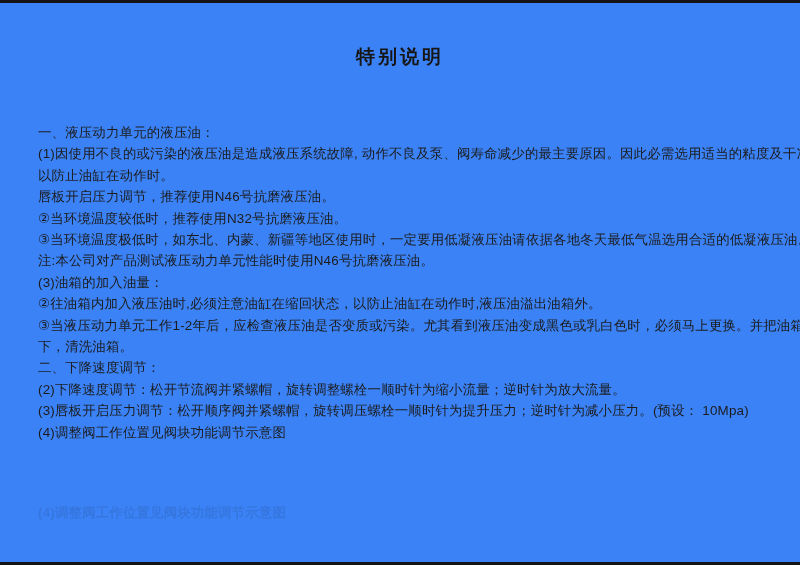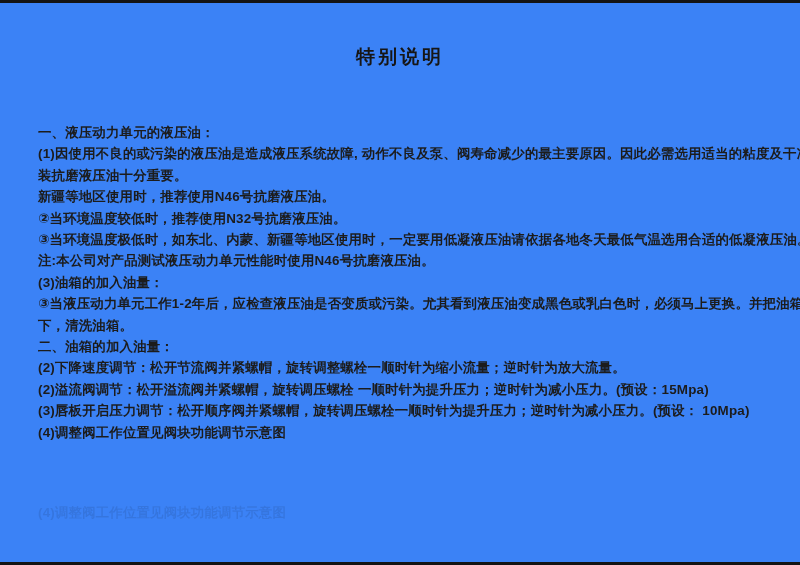--- a/index.html
+++ b/index.html
@@ -37,21 +37,21 @@
     margin: 0;
   }
   .content {
     position: absolute;
     left: 38px;
     top: 122px;
     width: 740px;
   }
   .line {
     font-size: 13.4px;
-    font-weight: bold;
+    font-weight: normal;
     color: #1c1c1c;
     line-height: 21.4px;
     white-space: nowrap;
     letter-spacing: 0.2px;
   }
   .ghost-line {
     position: absolute;
     left: 38px;
     top: 504px;
     font-size: 13.4px;
@@ -67,31 +67,31 @@
 <body>
 
 <div class="page">
   <div class="edge-bar top"></div>
 
   <h1 class="doc-title">特别说明</h1>
 
   <div class="content">
       <div class="line">一、液压动力单元的液压油：</div>
       <div class="line">(1)因使用不良的或污染的液压油是造成液压系统故障, 动作不良及泵、阀寿命减少的最主要原因。因此必需选用适当的粘度及干净的原</div>
-      <div class="line">装抗磨液压油十分重要。</div>
-      <div class="line">新疆等地区使用时，推荐使用N46号抗磨液压油。</div>
+      <div class="line">以防止油缸在动作时。</div>
+      <div class="line">唇板开启压力调节，推荐使用N46号抗磨液压油。</div>
       <div class="line">②当环境温度较低时，推荐使用N32号抗磨液压油。</div>
       <div class="line">③当环境温度极低时，如东北、内蒙、新疆等地区使用时，一定要用低凝液压油请依据各地冬天最低气温选用合适的低凝液压油。</div>
       <div class="line">注:本公司对产品测试液压动力单元性能时使用N46号抗磨液压油。</div>
       <div class="line">(3)油箱的加入油量：</div>
+      <div class="line">②往油箱内加入液压油时,必须注意油缸在缩回状态，以防止油缸在动作时,液压油溢出油箱外。</div>
       <div class="line">③当液压动力单元工作1-2年后，应检查液压油是否变质或污染。尤其看到液压油变成黑色或乳白色时，必须马上更换。并把油箱拆</div>
       <div class="line">下，清洗油箱。</div>
-      <div class="line">二、油箱的加入油量：</div>
+      <div class="line">二、下降速度调节：</div>
       <div class="line">(2)下降速度调节：松开节流阀并紧螺帽，旋转调整螺栓一顺时针为缩小流量；逆时针为放大流量。</div>
-      <div class="line">(2)溢流阀调节：松开溢流阀并紧螺帽，旋转调压螺栓 一顺时针为提升压力；逆时针为减小压力。(预设：15Mpa)</div>
       <div class="line">(3)唇板开启压力调节：松开顺序阀并紧螺帽，旋转调压螺栓一顺时针为提升压力；逆时针为减小压力。(预设： 10Mpa)</div>
       <div class="line">(4)调整阀工作位置见阀块功能调节示意图</div>
     </div>
 
   <div class="ghost-line">(4)调整阀工作位置见阀块功能调节示意图</div>
 
   <div class="edge-bar bottom"></div>
 </div>
 
 </body></html>

